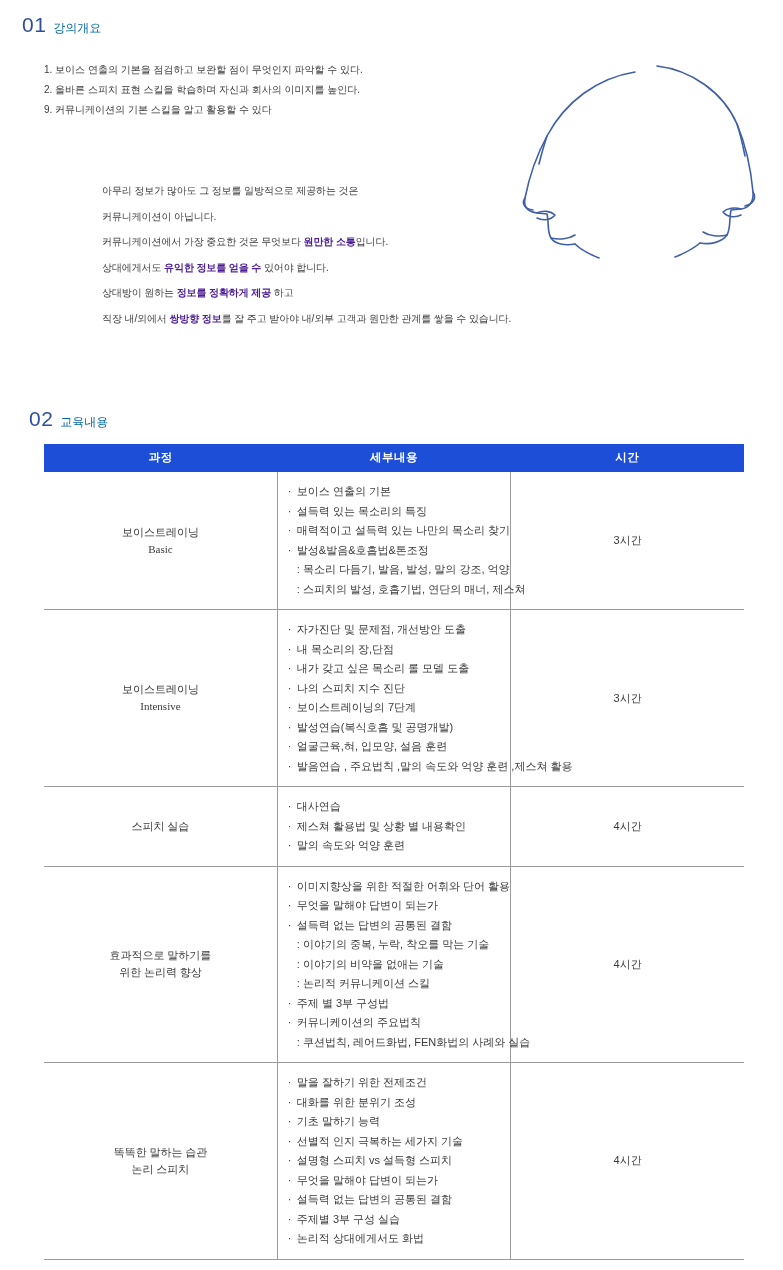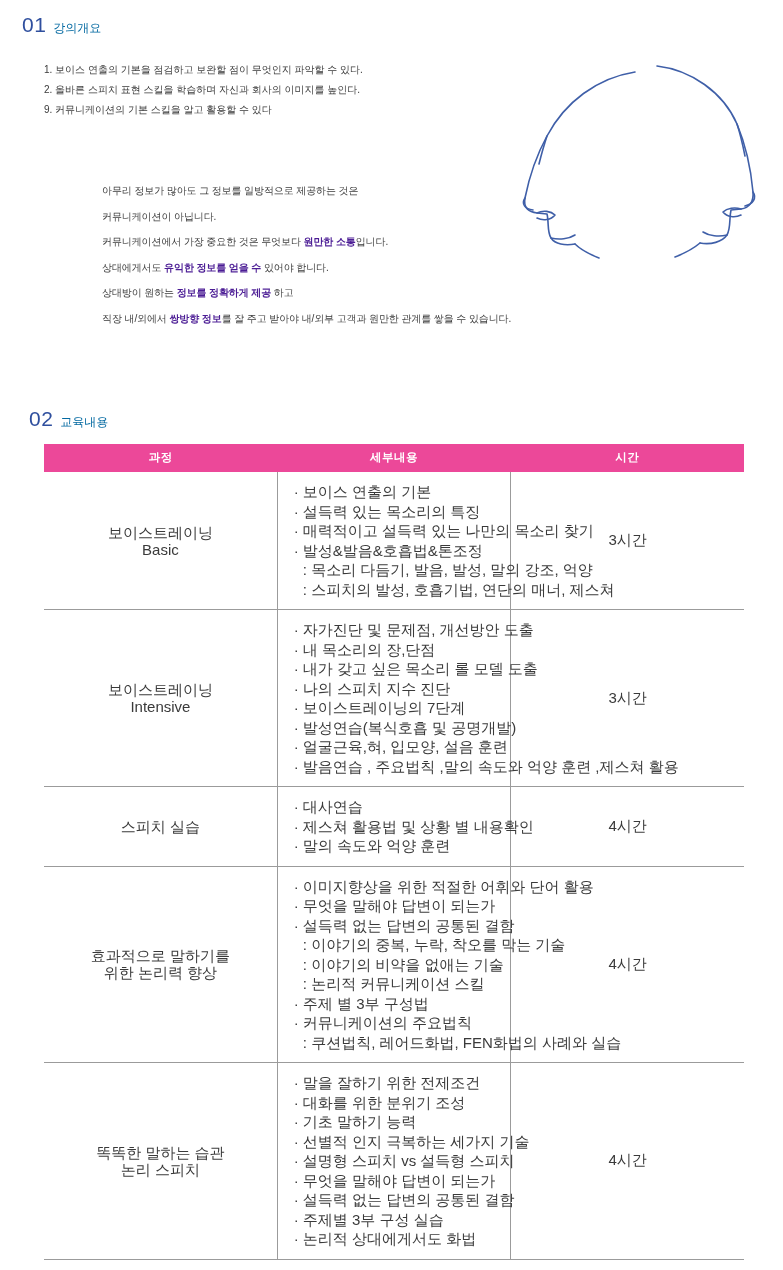--- a/index.html
+++ b/index.html
@@ -86,35 +86,35 @@
     left: 44px;
     top: 444px;
     width: 700px;
   }
   table.curriculum {
     border-collapse: collapse;
     width: 700px;
     table-layout: fixed;
   }
   table.curriculum thead th {
-    background: #ec4899;
+    background: #1d4ed8;
     color: #ffffff;
     font-size: 11.5px;
     font-weight: bold;
     padding: 6px 0 7px;
     text-align: center;
     letter-spacing: 0.5px;
     border: none;
   }
   table.curriculum td {
     border-bottom: 1px solid #9b9b9b;
-    font-size: 15px;
+    font-size: 11px;
     color: #3a3a3a;
     vertical-align: middle;
-    padding: 10px 16px;
+    padding: 10px 10px;
   }
   table.curriculum tbody tr:first-child td { border-top: none; }
   td.col-course {
     width: 138px;
     text-align: center;
     line-height: 17px;
     border-right: 1px solid #9b9b9b;
     padding-left: 4px;
     padding-right: 4px;
   }
@@ -132,21 +132,21 @@
   .detail-line { white-space: nowrap; }
   .detail-line.dot::before {
     content: "·";
     display: inline-block;
     width: 9px;
     color: #3a3a3a;
   }
   .detail-line.sub {
     padding-left: 9px;
   }
-  .course-line { display: block; }
+  .course-line { display: block; font-family: Liberation Serif, serif; }
 </style>
 </head>
 <body>
 
 <div class="page">
 
   <div class="section-head" id="sec1-head">
     <span class="section-num">01</span>
     <span class="section-title">강의개요</span>
   </div>

